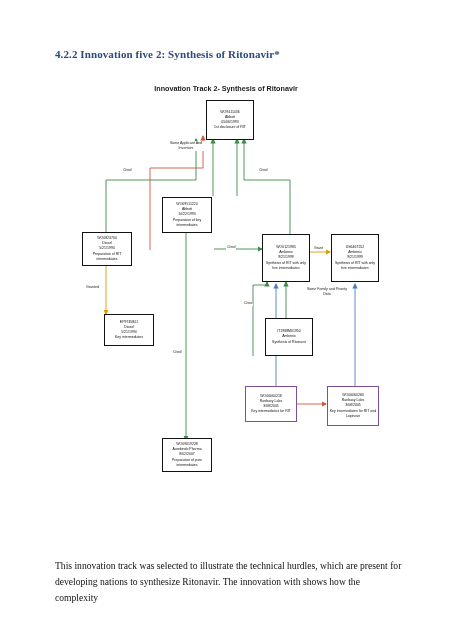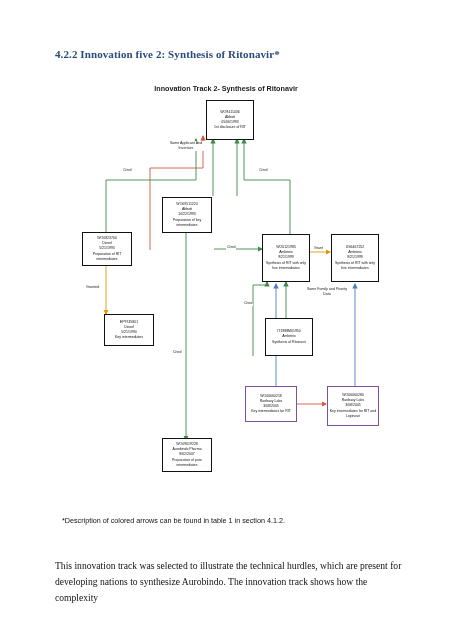--- a/index.html
+++ b/index.html
@@ -267,17 +267,16 @@
     <div class="edge-label" style="left:313px; top:246px;">Grant</div>
 
     <div class="edge-label multiline" style="left:304px; top:287px;">Same Family and
 Priority Data</div>
 
     <div class="edge-label" style="left:243px; top:301px;">Cited</div>
 
     <div class="edge-label" style="left:172px; top:350px;">Cited</div>
   </div>
 
-  <div class="footnote">*Description of colored arrows can be found in table 1 in section 4.1.2.</div>
-
-  <div class="body-par">This innovation track was selected to illustrate the technical hurdles, which are present for developing nations to synthesize Aurobindo.  The innovation track shows how the complexity</div>
+
+  <div class="body-par">This innovation track was selected to illustrate the technical hurdles, which are present for developing nations to synthesize Ritonavir.  The innovation with shows how the complexity</div>
 
 </div>
 
 </body></html>

